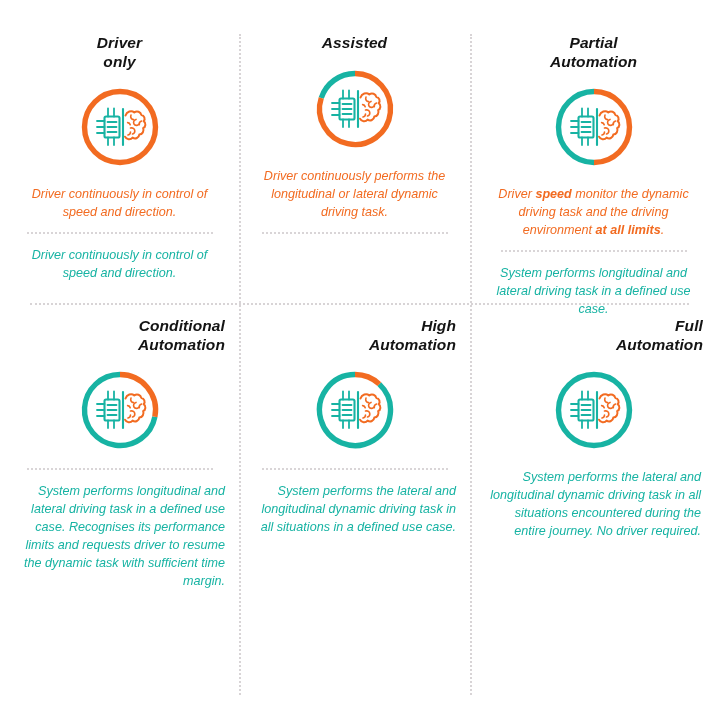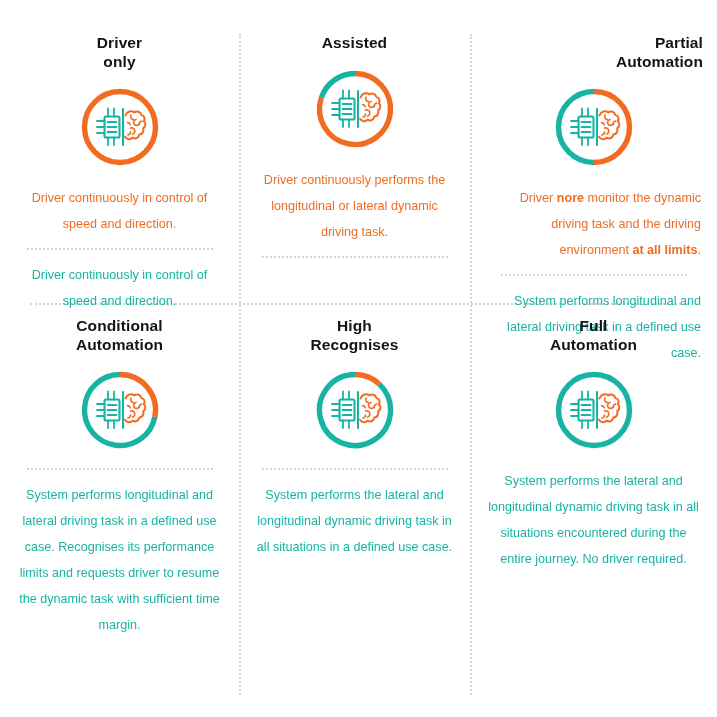--- a/index.html
+++ b/index.html
@@ -10,60 +10,61 @@
     -webkit-font-smoothing:antialiased;
     overflow:hidden;
   }
   .grid{
     position:relative;
     width:691px;height:717px;
     display:grid;
     grid-template-columns:239px 231px 247px;
     grid-template-rows:303px 414px;
     box-sizing:border-box;
+    font-style:italic;
   }
   
   .vsep{
     position:absolute;top:34px;bottom:22px;width:0;
     border-left:2px dotted #d8d4d6;
   }
   .vsep.v1{left:239px;}
   .vsep.v2{left:470px;}
   .hsep{
     position:absolute;left:30px;right:2px;top:303px;height:0;
     border-top:2px dotted #d8d4d6;
   }
   .cell{
     position:relative;
     box-sizing:border-box;
     padding:0 14px;
     text-align:center;
   }
   .cell.r1{padding-top:34px;}
-  .cell.r2{padding-top:14px;}
+  .cell.r2{padding-top:14px;text-align:right;}
 
   .title{
     color:#141414;
     font-weight:bold;
     font-size:15.5px;
     line-height:18.5px;
     letter-spacing:.1px;
     margin:0 0 0 0;
     white-space:pre-line;
   }
 
   .icon-wrap{
     display:flex;justify-content:center;align-items:center;
     margin-top:14px;margin-bottom:16px;
   }
   .ring-svg{display:block;}
 
   .desc{
     font-size:12.6px;
-    line-height:26px;
+    line-height:18px;
     margin:4px auto;
     max-width:215px;
     letter-spacing:0px;
   }
   .desc.driver{color:#F26B21;}
   .desc.system{color:#17B3A3;}
   .desc b{font-weight:bold;}
 
   .row-div{
     border-top:2px dotted #d9d5d7;
@@ -165,21 +166,21 @@
     <path d="M57.6 26.1 c-1.8 0.6 -2.6 2.0 -2.3 3.6" stroke="#F26B21" stroke-width="1.6"></path>
     <path d="M43.6 27.6 c1.4 0.1 2.3 0.9 2.6 2.1" stroke="#F26B21" stroke-width="1.6"></path>
     <path d="M44.0 40.0 c1.6 -0.4 2.5 -1.6 2.5 -3.0" stroke="#F26B21" stroke-width="1.6"></path>
   </g>
           </g>
         </svg>
       </div>
       <div class="desc driver">Driver continuously performs the longitudinal or lateral dynamic driving task.</div>
       <div class="row-div"></div>
     </div>
-    <div class="cell r1" style="grid-area: 1 / 3; text-align: right;">
+    <div class="cell r1" style="grid-area: 1 / 3;">
       <div class="title">Partial
 Automation</div>
       <div class="icon-wrap">
         <svg class="ring-svg" width="84" height="84" viewBox="0 0 84 84" aria-hidden="true">
             <path d="M 42 77.5 A 35.5 35.5 0 0 1 41.99999999999999 6.5" fill="none" stroke="#17B3A3" stroke-width="5.4" stroke-linecap="butt"></path>
           <path d="M 42 6.5 A 35.5 35.5 0 0 1 42 77.5" fill="none" stroke="#F26B21" stroke-width="5.4" stroke-linecap="butt"></path>
           <g transform="translate(6, 10) scale(1.0)">
   <g stroke-linecap="round" stroke-linejoin="round" fill="none">
 
     <rect x="20.5" y="21.5" width="15" height="21" rx="1.6" stroke="#17B3A3" stroke-width="2.1"></rect>
@@ -209,21 +210,21 @@
     <path d="M47.0 20.0 c-1.0 2.6 0.6 4.4 2.6 4.6" stroke="#F26B21" stroke-width="1.6"></path>
     <path d="M52.0 24.4 c-2.2 0.7 -3.0 2.8 -2.0 4.6 c1.0 1.7 3.4 1.8 4.5 0.4" stroke="#F26B21" stroke-width="1.6"></path>
     <path d="M46.5 33.0 c2.2 -0.6 4.2 0.8 4.3 2.9 c0.1 1.6 -1.0 2.8 -2.3 3.1" stroke="#F26B21" stroke-width="1.6"></path>
     <path d="M57.6 26.1 c-1.8 0.6 -2.6 2.0 -2.3 3.6" stroke="#F26B21" stroke-width="1.6"></path>
     <path d="M43.6 27.6 c1.4 0.1 2.3 0.9 2.6 2.1" stroke="#F26B21" stroke-width="1.6"></path>
     <path d="M44.0 40.0 c1.6 -0.4 2.5 -1.6 2.5 -3.0" stroke="#F26B21" stroke-width="1.6"></path>
   </g>
           </g>
         </svg>
       </div>
-      <div class="desc driver">Driver <b>nore</b> monitor the dynamic driving task and the driving environment <b>at all limits</b>.</div>
+      <div class="desc driver">Driver <b>speed</b> monitor the dynamic driving task and the driving environment <b>at all limits</b>.</div>
       <div class="row-div"></div>
       <div class="desc system">System performs longitudinal and lateral driving task in a defined use case.</div>
     </div>
     <div class="cell r2" style="grid-area: 2 / 1;">
       <div class="title">Conditional
 Automation</div>
       <div class="icon-wrap">
         <svg class="ring-svg" width="84" height="84" viewBox="0 0 84 84" aria-hidden="true">
             <path d="M 76.87119740086845 48.65203666779323 A 35.5 35.5 0 1 1 41.99999999999999 6.5" fill="none" stroke="#17B3A3" stroke-width="5.4" stroke-linecap="butt"></path>
           <path d="M 42 6.5 A 35.5 35.5 0 0 1 76.87119740086845 48.65203666779323" fill="none" stroke="#F26B21" stroke-width="5.4" stroke-linecap="butt"></path>
@@ -262,21 +263,21 @@
     <path d="M44.0 40.0 c1.6 -0.4 2.5 -1.6 2.5 -3.0" stroke="#F26B21" stroke-width="1.6"></path>
   </g>
           </g>
         </svg>
       </div>
       <div class="row-div"></div>
       <div class="desc system">System performs longitudinal and lateral driving task in a defined use case. Recognises its performance limits and requests driver to resume the dynamic task with sufficient time margin.</div>
     </div>
     <div class="cell r2" style="grid-area: 2 / 2;">
       <div class="title">High
-Recognises</div>
+Automation</div>
       <div class="icon-wrap">
         <svg class="ring-svg" width="84" height="84" viewBox="0 0 84 84" aria-hidden="true">
             <path d="M 66.30142226046844 16.12161372653989 A 35.5 35.5 0 1 1 41.99999999999999 6.5" fill="none" stroke="#17B3A3" stroke-width="5.4" stroke-linecap="butt"></path>
           <path d="M 42 6.5 A 35.5 35.5 0 0 1 66.30142226046844 16.12161372653989" fill="none" stroke="#F26B21" stroke-width="5.4" stroke-linecap="butt"></path>
           <g transform="translate(6, 10) scale(1.0)">
   <g stroke-linecap="round" stroke-linejoin="round" fill="none">
 
     <rect x="20.5" y="21.5" width="15" height="21" rx="1.6" stroke="#17B3A3" stroke-width="2.1"></rect>
     <line x1="23.5" y1="27" x2="32.5" y2="27" stroke="#17B3A3" stroke-width="1.8"></line>
     <line x1="23.5" y1="32" x2="32.5" y2="32" stroke="#17B3A3" stroke-width="1.8"></line>

